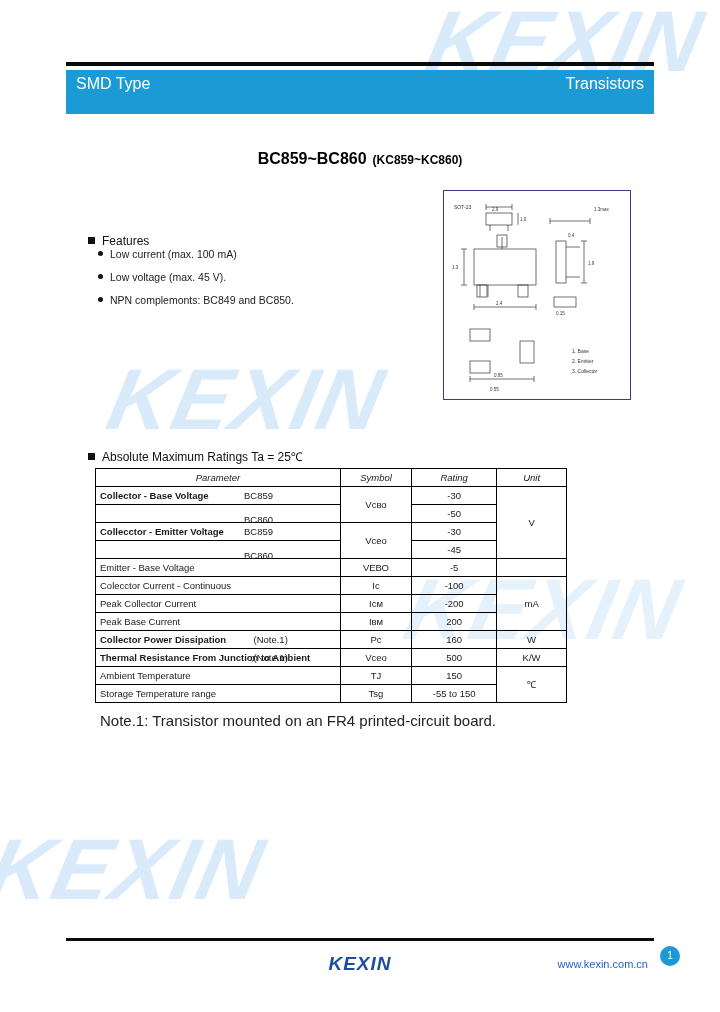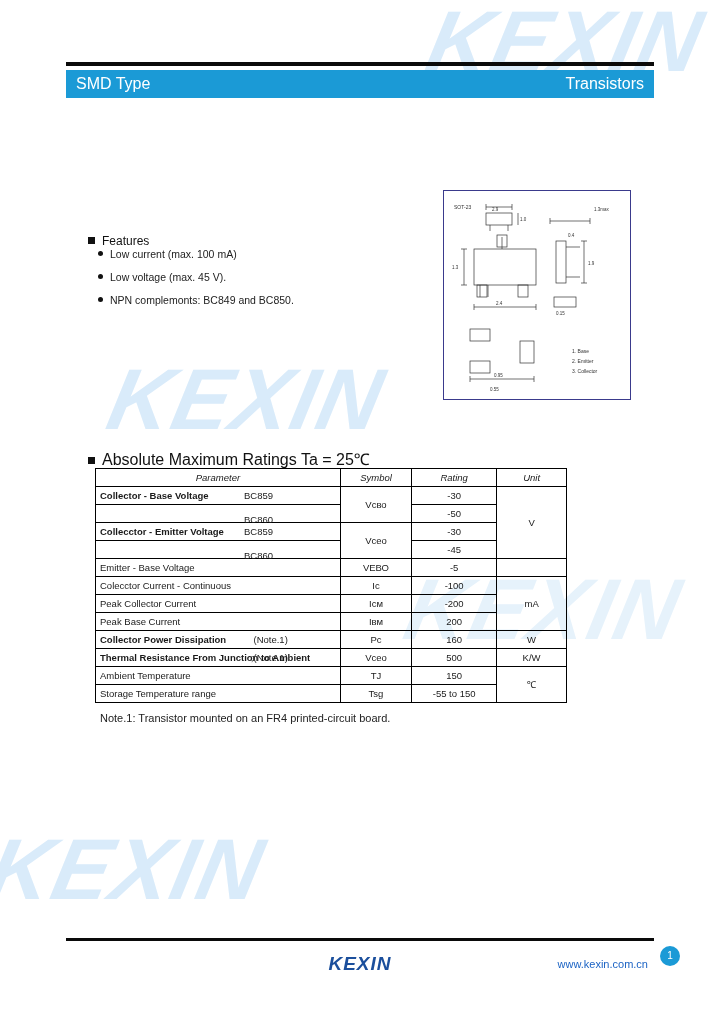--- a/index.html
+++ b/index.html
@@ -45,21 +45,21 @@
     top: 62px;
     width: 588px;
     height: 4px;
     background: #0a0a0a;
   }
   .headerbar {
     position: absolute;
     left: 66px;
     top: 70px;
     width: 588px;
-    height: 28px;
+    height: 44px;
     background: #1b9ad6;
     color: #ffffff;
     font-size: 16px;
   }
   .headerbar .left {
     position: absolute;
     left: 10px;
     top: 5px;
   }
   .headerbar .right {
@@ -142,21 +142,21 @@
     background: #ffffff;
     overflow: hidden;
   }
   .pkgbox svg { display: block; }
 
   
   .ratings-head {
     position: absolute;
     left: 88px;
     top: 448px;
-    font-size: 16px;
+    font-size: 12px;
     color: #111;
   }
   .ratings-head .sq {
     display: inline-block;
     width: 7px;
     height: 7px;
     background: #111;
     margin-right: 7px;
     vertical-align: 1px;
   }
@@ -186,21 +186,21 @@
   .c-sym   { width: 66px;  text-align: center; }
   .c-rat   { width: 82px;  text-align: center; }
   .c-unit  { width: 66px;  text-align: center; }
   .pname   { display: inline-block; font-weight: bold; }
   .pnote   { position: absolute; right: 52px; }
   .pdev    { position: absolute; left: 148px; }
   .note {
     position: absolute;
     left: 100px;
     top: 712px;
-    font-size: 11px;
+    font-size: 15px;
     color: #222;
   }
 
   
   .botline {
     position: absolute;
     left: 66px;
     top: 938px;
     width: 588px;
     height: 3px;
@@ -249,20 +249,23 @@
 
 <div class="page">
 
   <div class="topline"></div>
 
   <div class="headerbar">
     <span class="left">SMD Type</span>
     <span class="right">Transistors</span>
   </div>
 
+  <div class="title2">
+    <span>BC859~BC860</span><span class="sub">(KC859~KC860)</span>
+  </div>
 
   <div class="features">
     <div class="feat-head">
       <span class="sq"></span><span>Features</span>
     </div>
     <div class="feat-item">
       <span class="dot"></span><span>Low current (max. 100 mA)</span>
     </div>
     <div class="feat-item">
       <span class="dot"></span><span>Low voltage (max. 45 V).</span>

